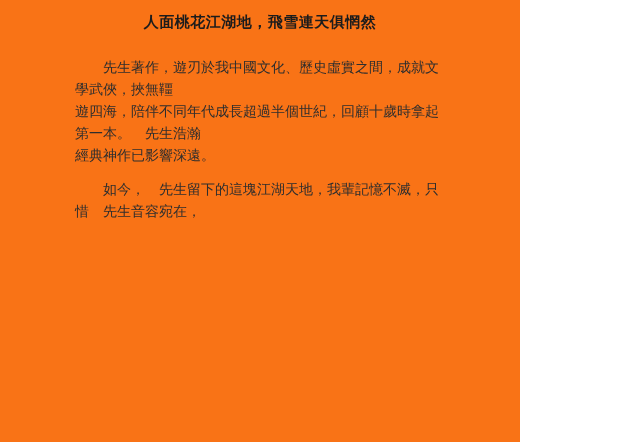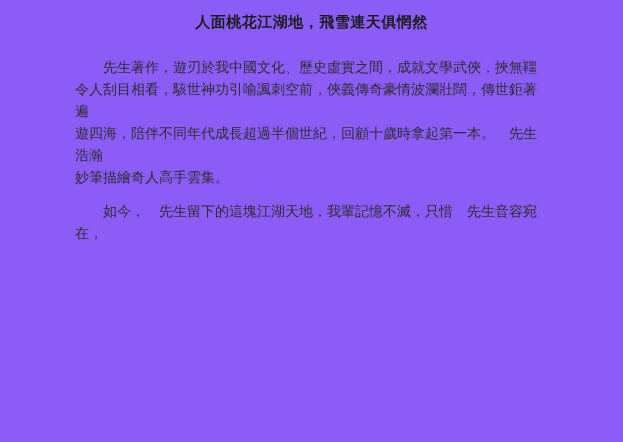--- a/index.html
+++ b/index.html
@@ -2,23 +2,23 @@
 <html><head>
 <meta charset="utf-8">
 <style>
   html, body {
     margin: 0;
     padding: 0;
     background: #ffffff;
   }
   .page {
     position: relative;
-    width: 623px;
+    width: 520px;
     height: 442px;
-    background: #8b5cf6;
+    background: #f97316;
     overflow: hidden;
     font-family: Liberation Mono, monospace;
     color: #2e2e2e;
   }
   .doc-title {
     padding-top: 13px;
     text-align: center;
     font-size: 15px;
     font-weight: bold;
     color: #1c1c1c;
@@ -43,23 +43,22 @@
 </head>
 <body>
 
 <div class="page">
   <div class="doc-title">人面桃花江湖地，飛雪連天俱惘然</div>
 
   <div class="doc-body">
     <div>
         <div class="paragraph">
           <div class="line first">先生著作，遊刃於我中國文化、歷史虛實之間，成就文學武俠，挾無韁</div>
-          <div class="line">令人刮目相看，駭世神功引喻諷刺空前，俠義傳奇豪情波瀾壯闊，傳世鉅著遍</div>
           <div class="line">遊四海，陪伴不同年代成長超過半個世紀，回顧十歲時拿起第一本。　先生浩瀚</div>
-          <div class="line">妙筆描繪奇人高手雲集。</div>
+          <div class="line">經典神作已影響深遠。</div>
         </div>
         <div class="paragraph">
           <div class="line first">如今，　先生留下的這塊江湖天地，我輩記憶不滅，只惜　先生音容宛在，</div>
         </div>
       </div>
 
   </div>
 </div>
 
 </body></html>

